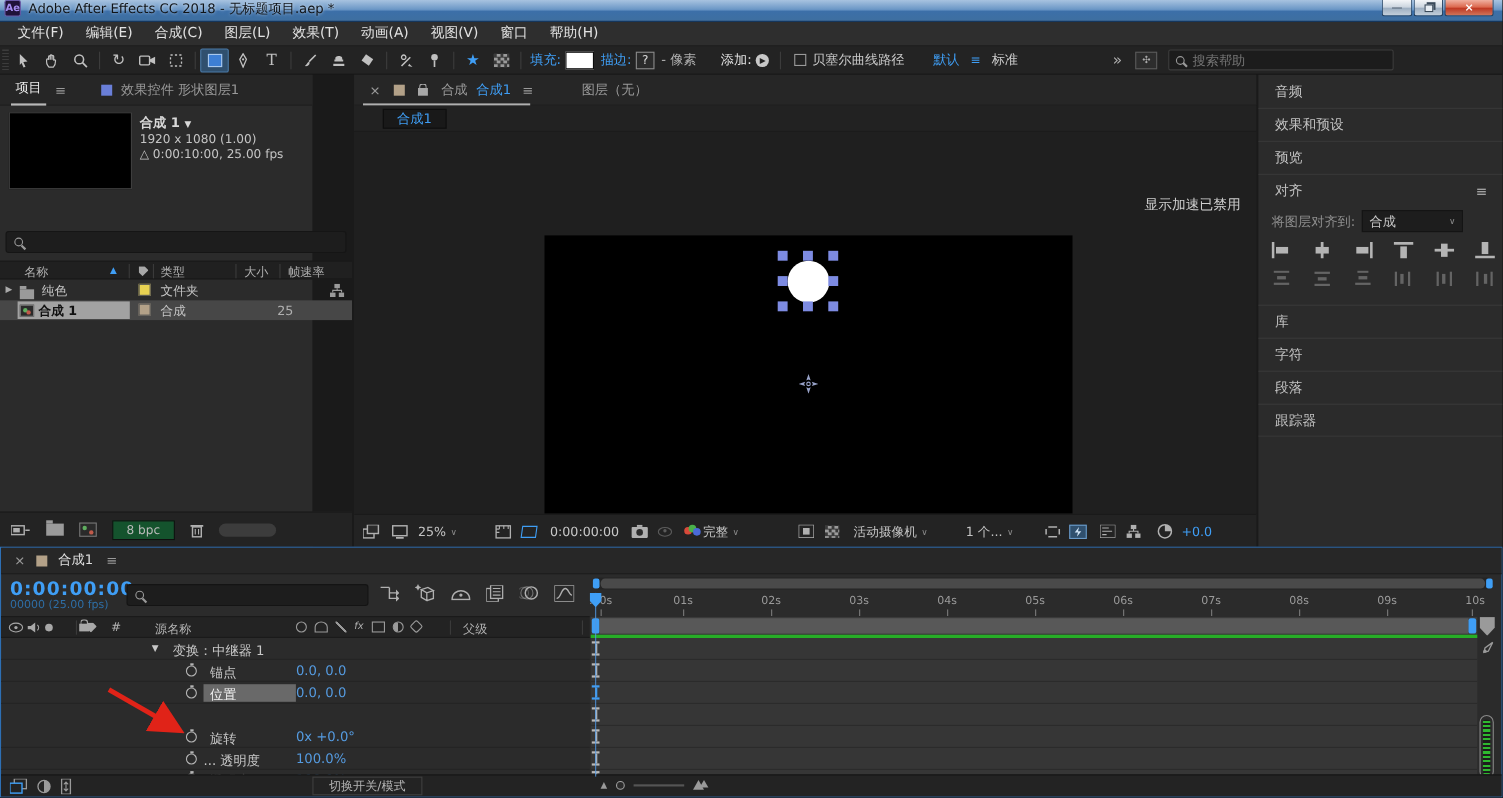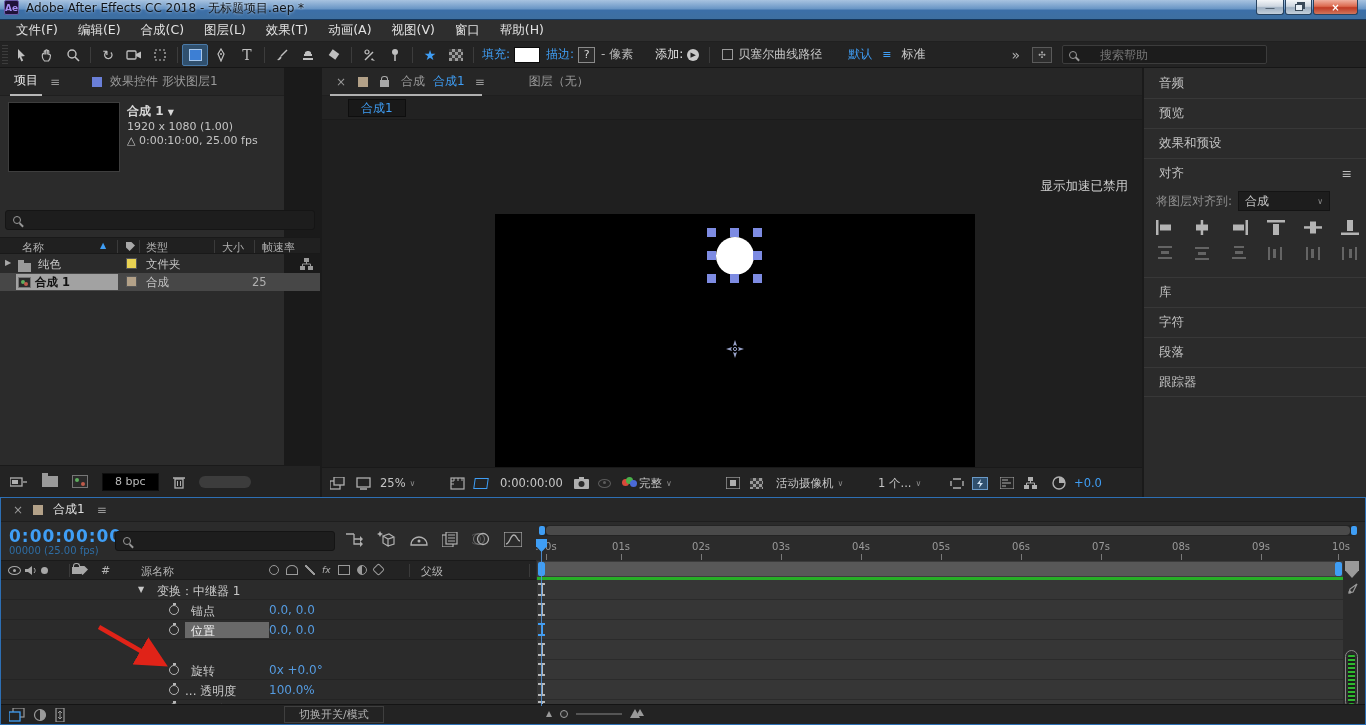--- a/index.html
+++ b/index.html
@@ -30,21 +30,21 @@
 .tdiv{width:1px;height:16px;background:#3c3c3c;margin:0 4px}
 .fill-swatch{width:26px;height:16px;background:#ffffff;border:1px solid #0c0c0c;margin:0 6px 0 4px}
 .stroke-box{width:17px;height:16px;background:#2b2b2b;border:1px solid #8a8a8a;color:#d8d8d8;display:flex;align-items:center;justify-content:center;margin:0 6px 0 4px;font-size:11px}
 .addcirc{width:12px;height:12px;border-radius:50%;background:#c8c8c8;color:#232323;font-size:7px;display:flex;align-items:center;justify-content:center;margin-left:4px}
 .cbx{width:11px;height:11px;border:1px solid #9a9a9a;background:#232323;margin:0 5px 0 8px}
 .ws-default{color:#3f9ef5;margin-left:26px}
 .ws-burger{color:#3f9ef5;margin:0 10px;font-size:11px}
 .ws-standard{color:#cccccc}
 .overflow{color:#b0b0b0;font-size:14px;margin-left:86px}
 .wsicon{width:20px;height:16px;border:1px solid #5a5a5a;background:#2d2d2d;margin-left:12px;display:flex;align-items:center;justify-content:center;color:#aaa;font-size:9px}
-.searchbox{width:205px;height:19px;background:#1c1c1c;border:1px solid #3c3c3c;border-radius:2px;display:flex;align-items:center;padding:0 6px;gap:23px;margin-left:10px}
+.searchbox{width:205px;height:19px;background:#1c1c1c;border:1px solid #3c3c3c;border-radius:2px;display:flex;align-items:center;padding:0 6px;gap:7px;margin-left:10px}
 .searchbox input{background:transparent;border:none;outline:none;color:#cccccc;font-size:12px;width:150px;font-family:inherit}
 .mag{width:8px;height:8px;border:1.5px solid #999;border-radius:50%;position:relative;flex:none}
 .mag::after{content:"";position:absolute;width:5px;height:1.5px;background:#999;transform:rotate(45deg);right:-4px;bottom:-2px}
 
 
 .panel{position:absolute;background:#2b2b2b}
 .tabstrip{height:28px;background:#262626;display:flex;align-items:center;font-size:12px;color:#9a9a9a;border-bottom:1px solid #1f1f1f}
 .colorchip{width:10px;height:10px;background:#b3a188;display:inline-block}
 .bluechip{width:10px;height:10px;background:#6a7fd8;display:inline-block}
 
@@ -61,21 +61,21 @@
 .prow.sel{background:#474747}
 .selcell{position:absolute;left:16px;top:1px;width:102px;height:16px;background:#a2a2a2;color:#111;font-weight:bold;display:flex;align-items:center;gap:4px;padding-left:2px}
 .folder{width:13px;height:9px;background:#9a9a9a;position:relative;display:inline-block}
 .folder::before{content:"";position:absolute;top:-3px;left:0;width:6px;height:3px;background:#9a9a9a}
 .sw-yellow{width:11px;height:11px;background:#e8d252;border:1px solid #555}
 .sw-tan{width:11px;height:11px;background:#b3a188;border:1px solid #555}
 .compicon{width:13px;height:11px;background:#2a2a2a;border:1px solid #777;position:relative;display:inline-block}
 .compicon::before{content:"";position:absolute;left:2px;top:2px;width:4px;height:4px;border-radius:50%;background:#5fae5f}
 .compicon::after{content:"";position:absolute;right:2px;bottom:1px;width:4px;height:4px;border-radius:50%;background:#c05a4a}
 .pbottom{position:absolute;left:0;bottom:0;width:320px;height:32px;background:#232323;border-top:1px solid #1a1a1a;display:flex;align-items:center;gap:14px;padding-left:10px;color:#b0b0b0}
-.bpc{background:#000000;border:1px solid #0f0f0f;height:18px;padding:0 12px;display:flex;align-items:center;font-size:11px;color:#bbb}
+.bpc{background:#14532d;border:1px solid #0f0f0f;height:18px;padding:0 12px;display:flex;align-items:center;font-size:11px;color:#bbb}
 .hscrollpill{width:52px;height:12px;background:#3c3c3c;border-radius:6px}
 
 
 #comp{left:322px;top:68px;width:820px;height:429px}
 .ctab-underline{position:absolute;left:8px;top:26px;width:152px;height:2px;background:#b0b0b0}
 .breadbar{position:absolute;left:0;top:28px;width:820px;height:24px;background:#222222;border-bottom:1px solid #1b1b1b}
 .breadbtn{position:absolute;left:26px;top:3px;height:18px;padding:0 12px;background:#191919;border:1px solid #0e0e0e;color:#3f9ef5;font-size:12px;display:flex;align-items:center}
 .viewport{position:absolute;left:0;top:52px;width:820px;height:347px;background:#1f1f1f;overflow:hidden}
 .compframe{position:absolute;left:173px;top:94px;width:480px;height:270px;background:#000}
 .note{position:absolute;right:14px;top:58px;color:#cfcfcf;font-size:12.5px}
@@ -480,22 +480,22 @@
           <circle cx="7" cy="7" r="6" fill="none" stroke="#b0b0b0" stroke-width="1.4"></circle>
           <path d="M7 1 A6 6 0 0 1 13 7 L7 7Z" fill="#b0b0b0"></path>
         </svg>
       </div>
     <div class="it" style="left:752px;color:#3f9ef5">+0.0</div>
   </div>
 </div>
 
 <div id="sidebar" class="panel">
   <div class="shead">音频</div>
+  <div class="shead">效果和预设</div>
   <div class="shead">预览</div>
-  <div class="shead">效果和预设</div>
   <div class="shead" style="justify-content:space-between;padding-right:14px">
       <span>对齐</span>
       <span>≡</span>
     </div>
   <div class="alignrow">
     <span>将图层对齐到:</span>
     <div class="aligndd">
         <span>合成</span>
         <span class="chev">∨</span>
       </div>

